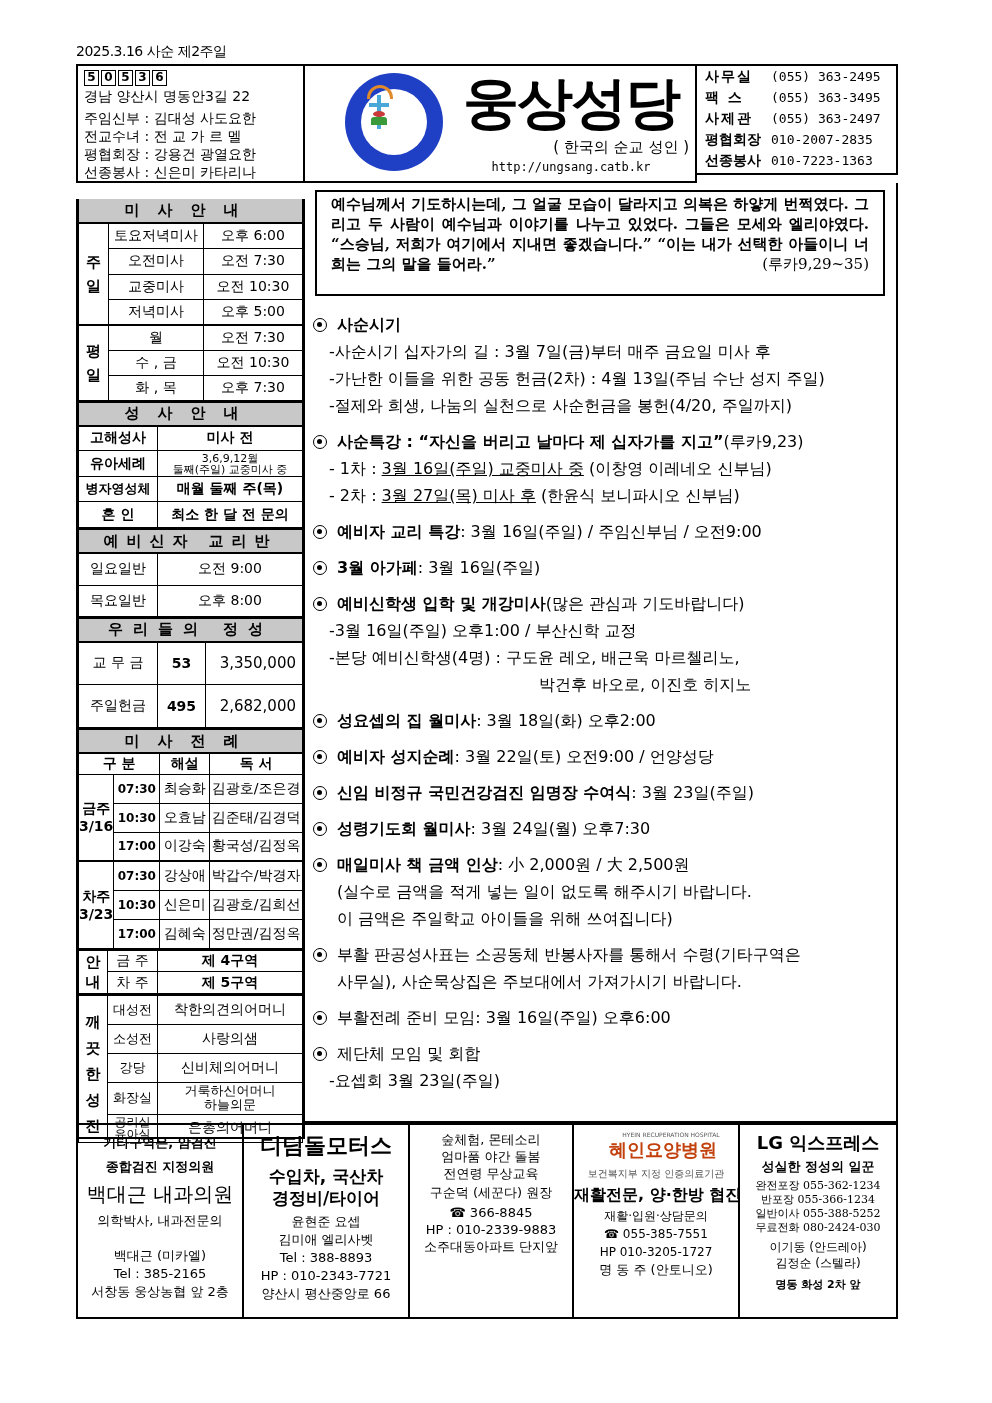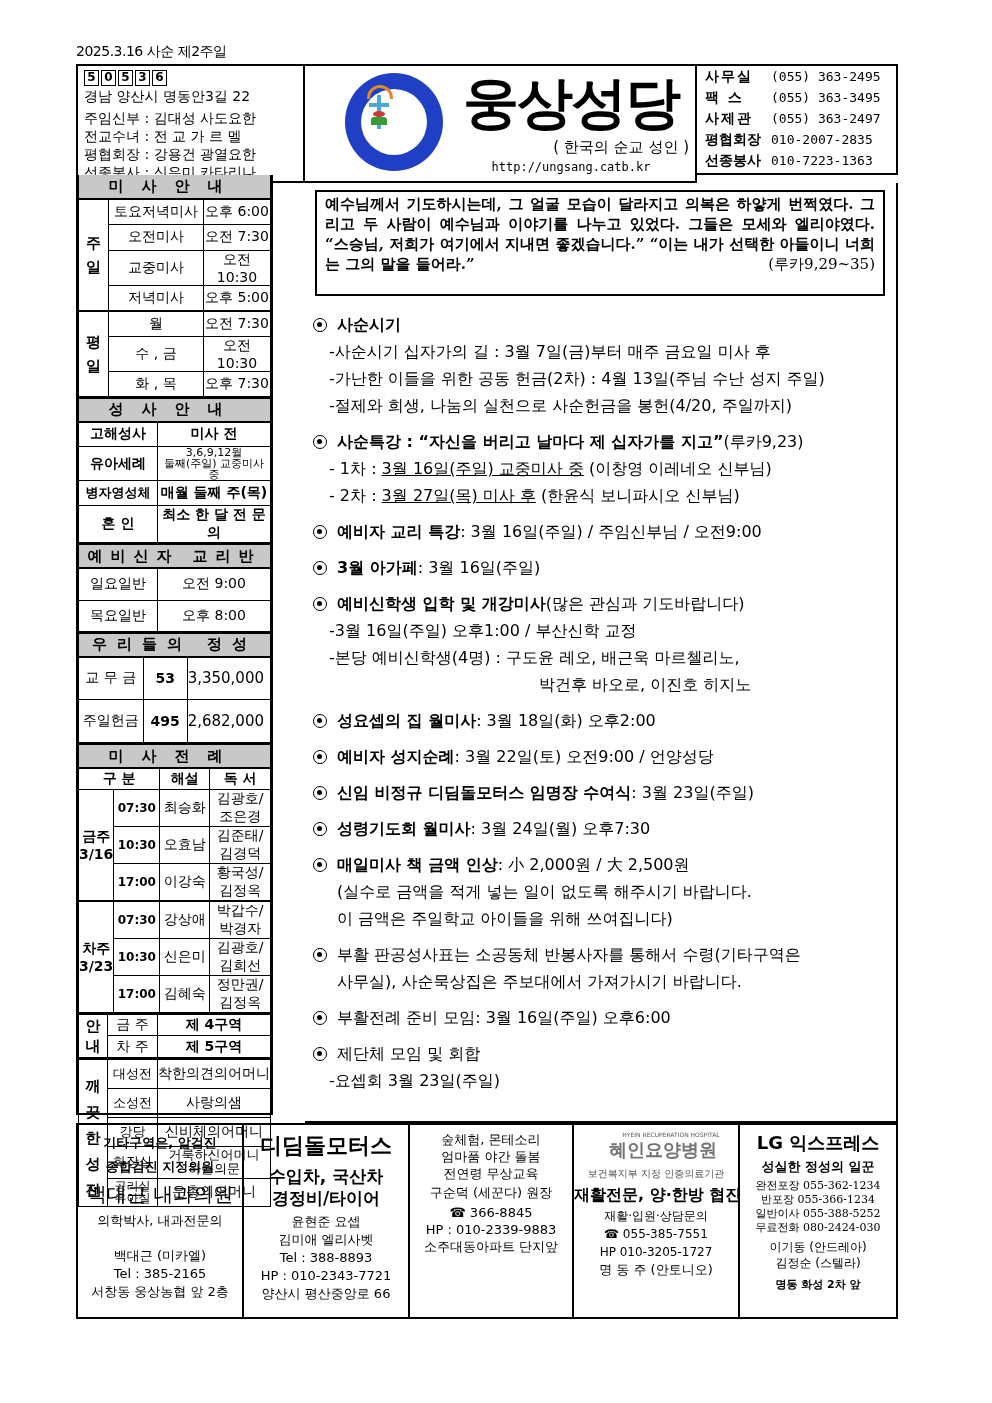--- a/index.html
+++ b/index.html
@@ -25,28 +25,28 @@
   .title { position: absolute; left: 148px; top: 2px; width: 236px; text-align: center; font-size: 56px; font-weight: bold; letter-spacing: -2px; line-height: 70px; }
   .subtitle { position: absolute; left: 148px; top: 72px; width: 236px; text-align: right; font-size: 15px; }
   .url { position: absolute; left: 148px; top: 94px; width: 236px; text-align: center; font-family: "DejaVu Sans Mono", monospace; font-size: 12px; }
 
   .hdr-right { left: 697px; top: 64px; width: 201px; height: 111px; border: 2px solid #000; border-left: none; padding: 0 8px; font-size: 14px; }
   .contact { display: flex; height: 21px; align-items: center; white-space: nowrap; }
   .contact .k { width: 66px; font-weight: bold; letter-spacing: 2px; }
   .contact .v { font-family: "DejaVu Sans Mono", monospace; font-size: 13px; }
 
   
-  .left-col { left: 76px; top: 175px; width: 197px; height: 940px; border: 2px solid #000; border-top: none; }
+  .left-col { left: 76px; top: 199px; width: 229px; height: 940px; border: 2px solid #000; border-top: none; }
   table { border-collapse: collapse; width: 100%; }
   td { border: 1px solid #000; text-align: center; font-size: 14px; padding: 0; }
   .sechdr { background: #c8c8c8; font-weight: bold; font-size: 15px; letter-spacing: 18px; height: 24px; border-top: 2px solid #000; border-bottom: 2px solid #000; }
   .vert { font-weight: bold; font-size: 15px; line-height: 24px; }
 
   
-  .gospel { left: 315px; top: 190px; width: 570px; height: 106px; border: 2px solid #000; padding: 2px 8px; font-family: "DejaVu Serif", serif; font-size: 15px; line-height: 20px; text-align: justify; font-weight: bold; }
+  .gospel { left: 315px; top: 190px; width: 570px; height: 106px; border: 2px solid #000; padding: 2px 14px; font-family: "DejaVu Serif", serif; font-size: 15px; line-height: 20px; text-align: justify; font-weight: bold; }
   .gospel-ref { float: right; font-weight: normal; }
   .right-col { left: 305px; top: 183px; width: 593px; height: 940px; border-right: 2px solid #000; border-bottom: 2px solid #000; }
   .notices { left: 313px; top: 312px; width: 585px; font-size: 16px; }
   .notice { margin-bottom: 10px; }
   .nhead { display: flex; align-items: center; line-height: 26px; }
   .bullet { display: inline-block; width: 14px; height: 14px; border: 1.5px solid #000; border-radius: 50%; position: relative; margin-right: 10px; flex: 0 0 auto; }
   .bullet::after { content: ""; position: absolute; left: 3px; top: 3px; width: 5px; height: 5px; background: #000; border-radius: 50%; }
   .nhead .b { font-weight: bold; }
   .nsub { padding-left: 16px; line-height: 27px; font-size: 16px; white-space: nowrap; }
   .u { text-decoration: underline; text-align: center; }
@@ -374,21 +374,21 @@
   <div class="notice">
     <div class="nhead">
         <span class="bullet"></span>
         <span class="b">예비자 성지순례</span>
         <span> : 3월 22일(토) 오전9:00 / 언양성당</span>
       </div>
   </div>
   <div class="notice">
     <div class="nhead">
         <span class="bullet"></span>
-        <span class="b">신임 비정규 디딤돌모터스 임명장 수여식</span>
+        <span class="b">신임 비정규 국민건강검진 임명장 수여식</span>
         <span> : 3월 23일(주일)</span>
       </div>
   </div>
   <div class="notice">
     <div class="nhead">
         <span class="bullet"></span>
         <span class="b">성령기도회 월미사</span>
         <span> : 3월 24일(월) 오후7:30</span>
       </div>
   </div>
@@ -449,21 +449,21 @@
     <div>숲체험, 몬테소리</div>
     <div>엄마품 야간 돌봄</div>
     <div>전연령 무상교육</div>
     <div style="line-height:22px">구순덕 (세꾼다) 원장</div>
     <div>☎ 366-8845</div>
     <div>HP : 010-2339-9883</div>
     <div>소주대동아파트 단지앞</div>
   </div>
   <div class="ad" style="width:166px;font-size:12px;line-height:18px">
     <div style="font-size:6px;line-height:8px;color:#555;padding-left:30px">HYEIN RECUPERATION HOSPITAL</div>
-    <div style="font-size:18px;line-height:22px;font-weight:bold;color:#737373;padding-left:14px">혜인요양병원</div>
+    <div style="font-size:18px;line-height:22px;font-weight:bold;color:#c2410c;padding-left:14px">혜인요양병원</div>
     <div style="font-size:10px;color:#555;margin-top:4px">보건복지부 지정 인증의료기관</div>
     <div style="font-size:16px;line-height:24px;font-weight:bold">재활전문, 양·한방 협진</div>
     <div>재활·입원·상담문의</div>
     <div>☎ 055-385-7551</div>
     <div>HP 010-3205-1727</div>
     <div style="font-size:13px">명 동 주 (안토니오)</div>
   </div>
   <div class="ad" style="flex:1;font-size:12px;line-height:16px">
     <div style="font-size:18px;line-height:24px;font-weight:bold">LG 익스프레스</div>
     <div style="font-size:13px;line-height:24px;font-weight:bold">성실한 정성의 일꾼</div>

